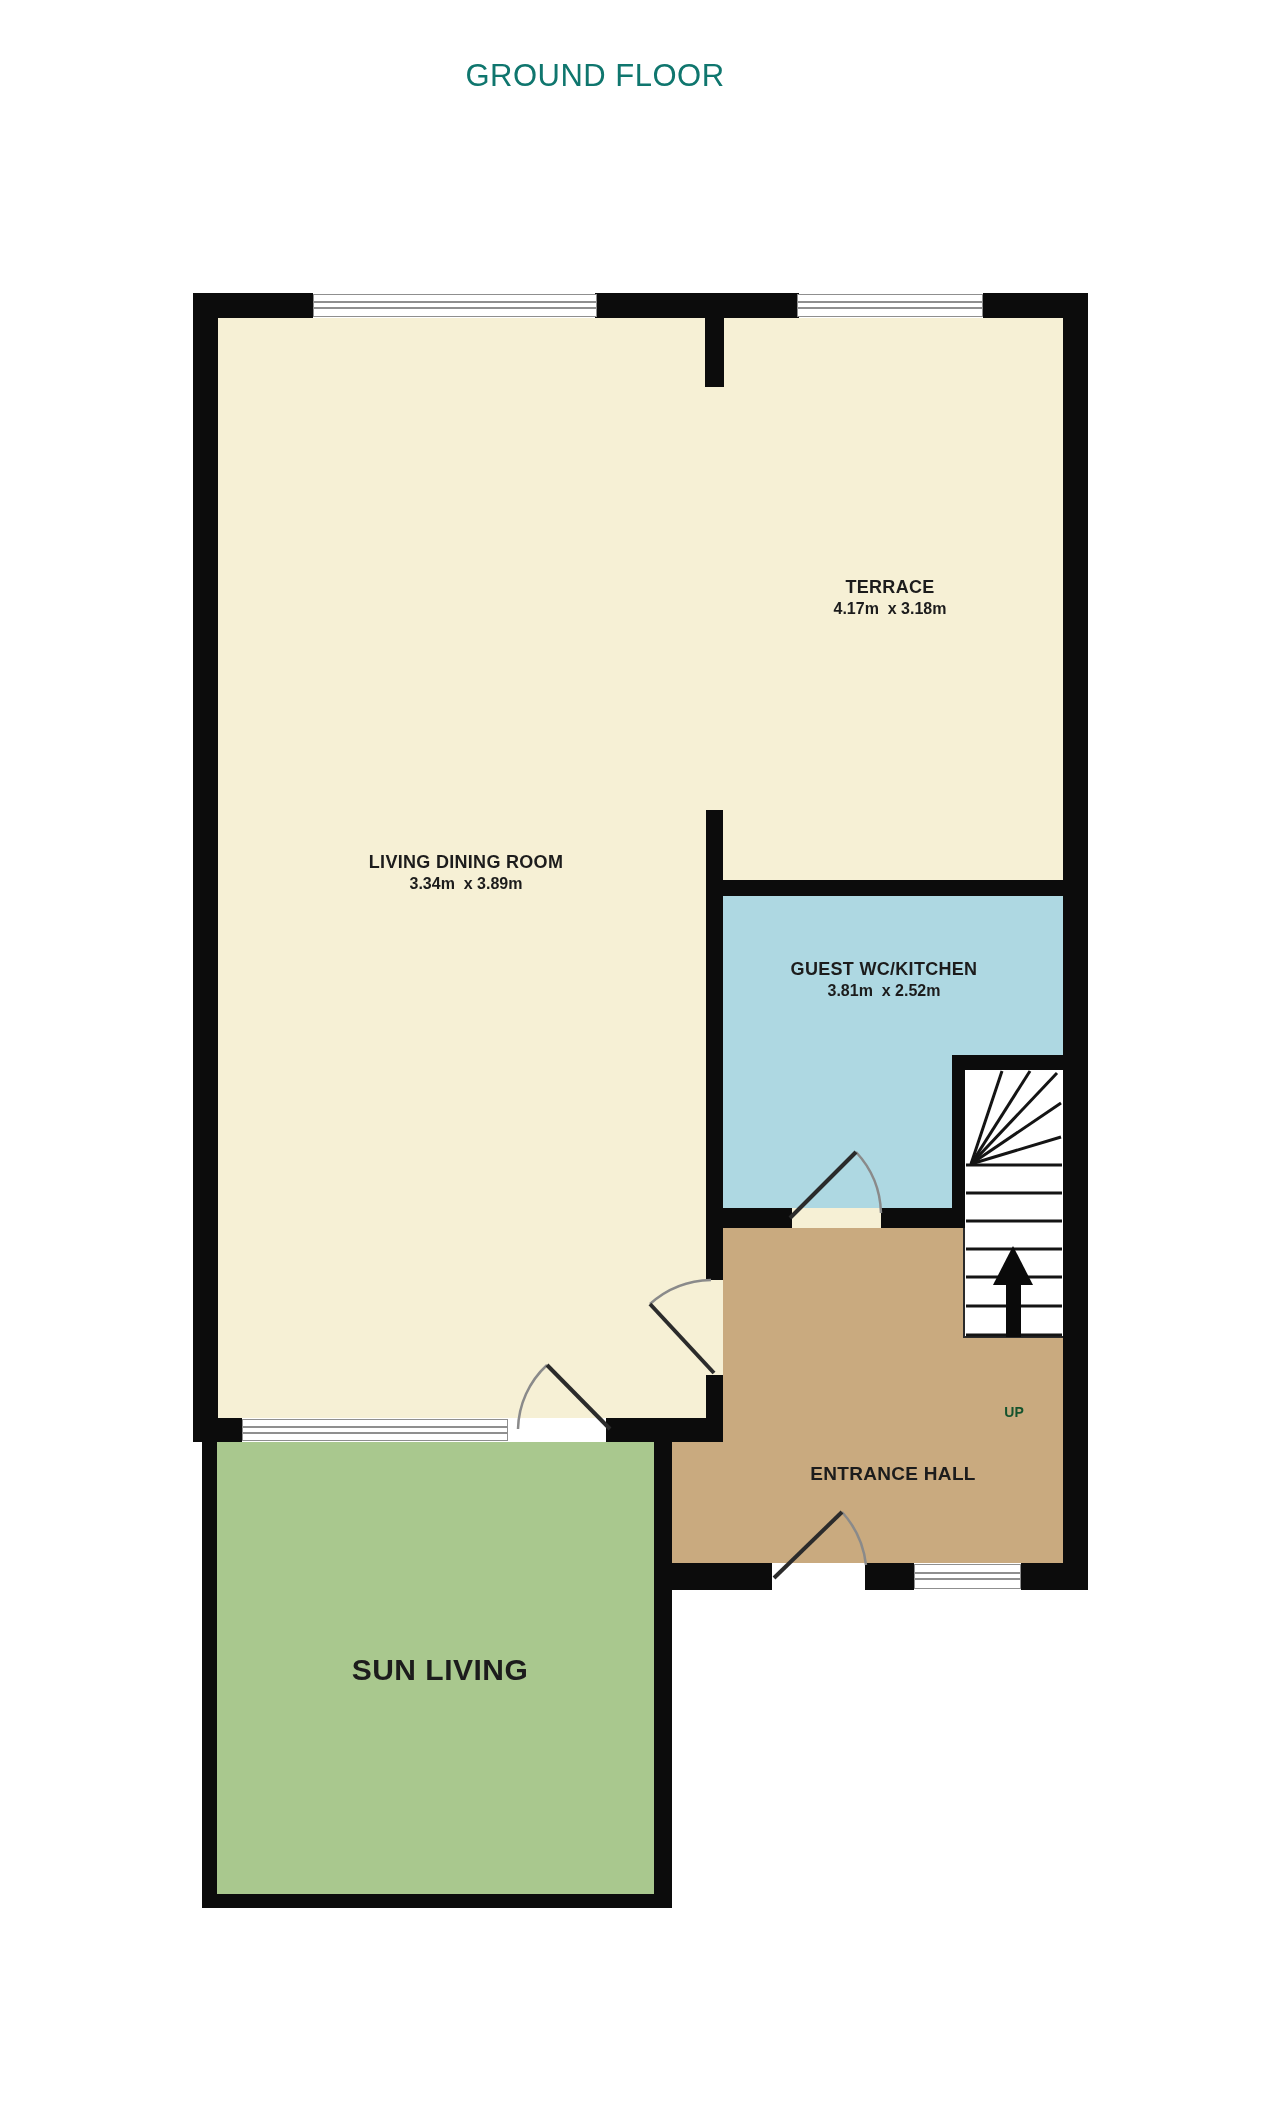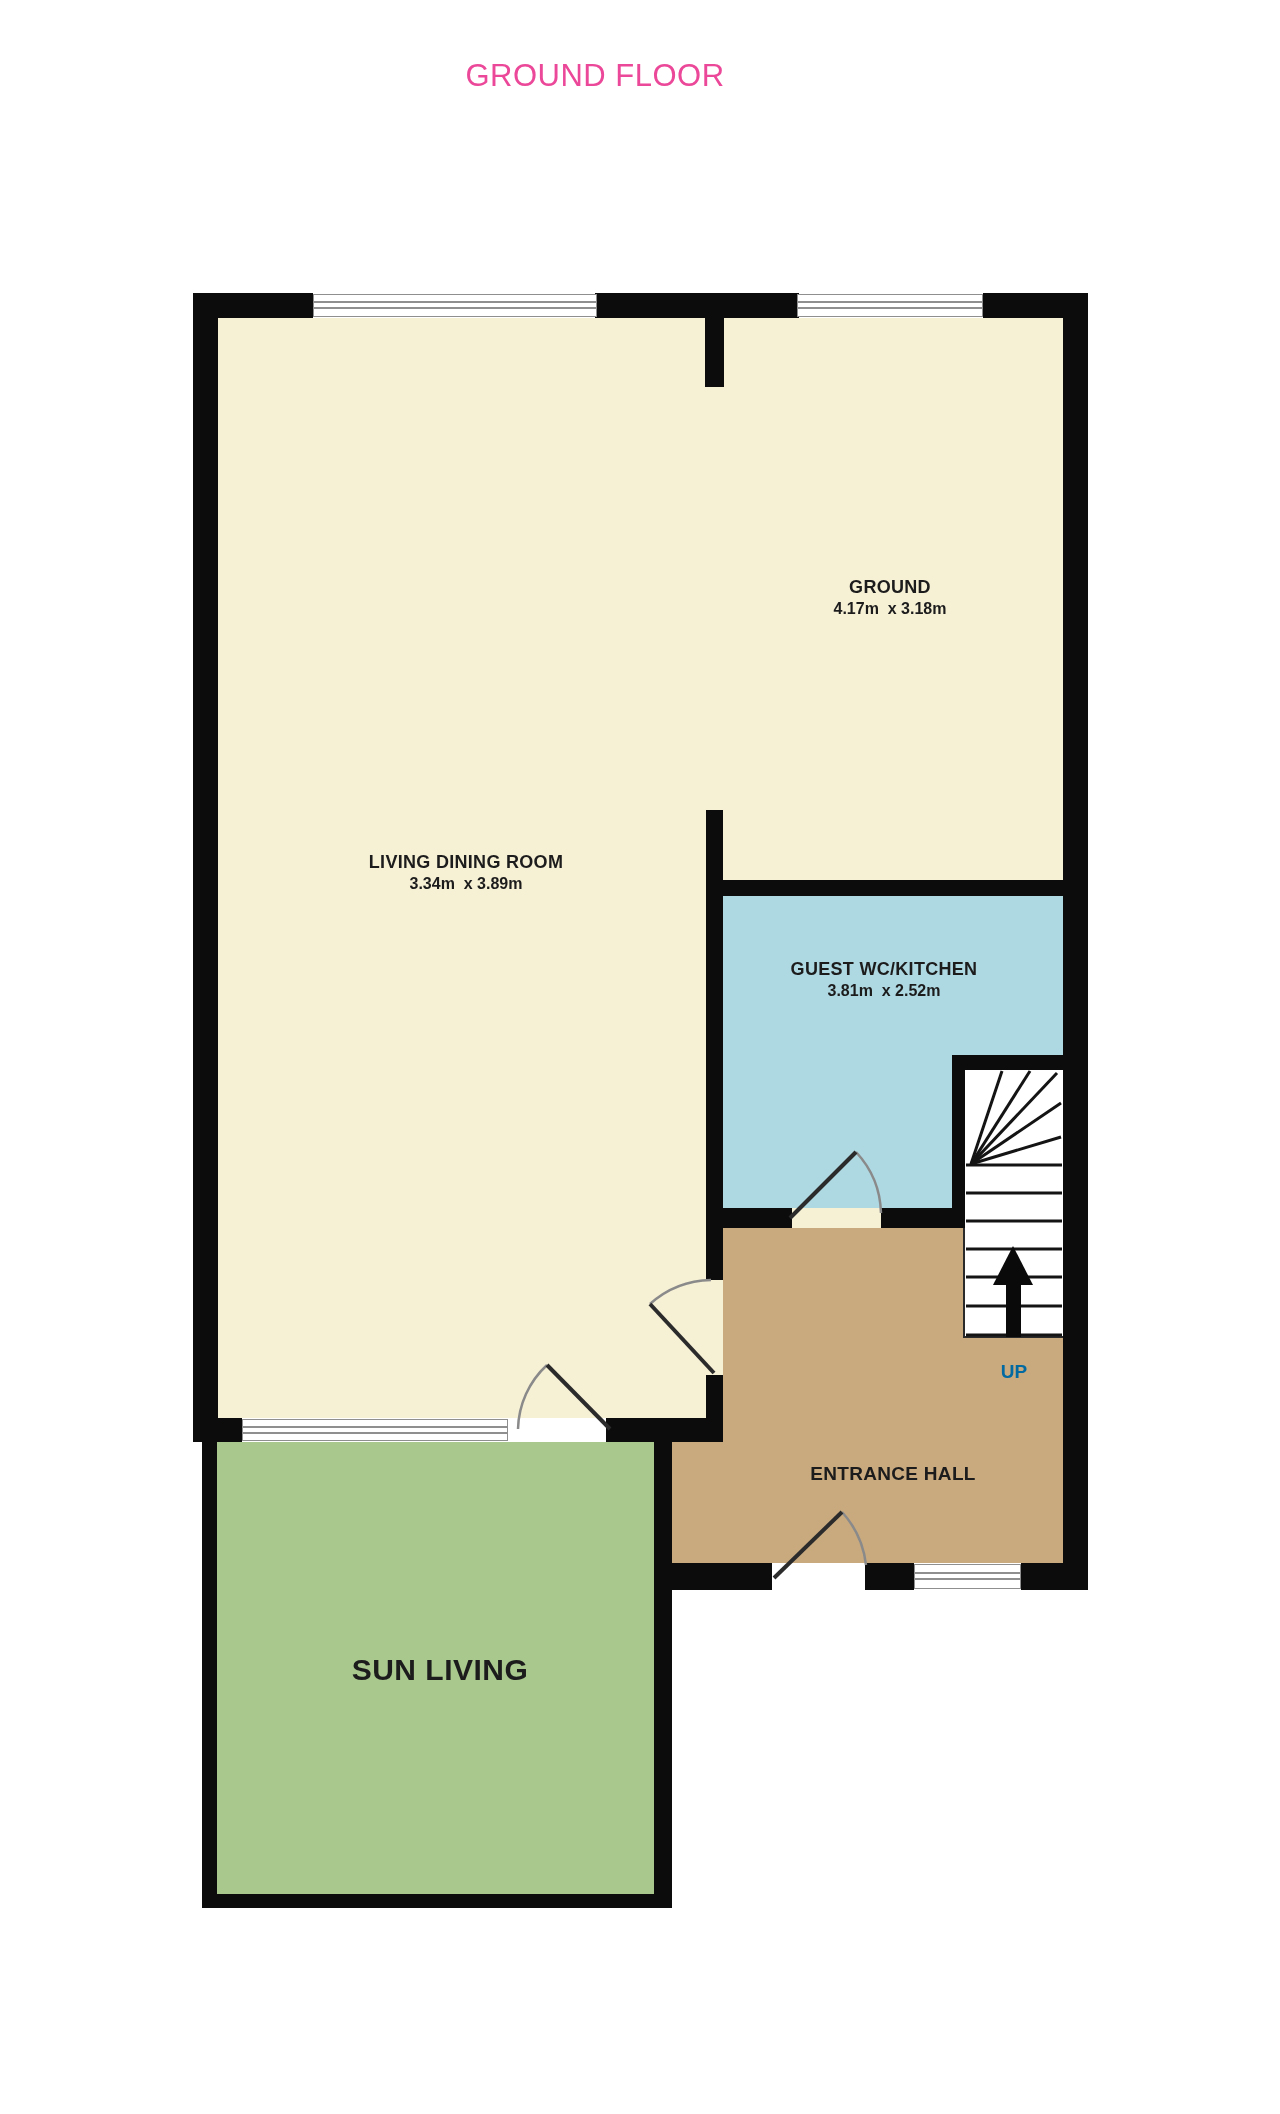--- a/index.html
+++ b/index.html
@@ -9,28 +9,28 @@
   .floor{position:absolute;}
   .f-cream{background:#f6f0d5;}
   .f-wc{background:#aed8e2;}
   .f-hall{background:#c9aa7f;}
   .f-terrace{background:#a9c88e;}
   .f-stairs{background:#ffffff;border-left:2px solid #2a2a2a;border-bottom:2px solid #2a2a2a;box-sizing:border-box;}
   .window{position:absolute;background:#ffffff;border:1.5px solid #8f8f8f;box-sizing:border-box;
           background-image:linear-gradient(#8f8f8f,#8f8f8f),linear-gradient(#8f8f8f,#8f8f8f);
           background-size:100% 2px;background-position:0 31%,0 64%;background-repeat:no-repeat;}
   .page-title{position:absolute;left:595px;top:58px;transform:translateX(-50%);
-          font-size:31px;letter-spacing:0.5px;color:#ec4899;white-space:nowrap;}
+          font-size:31px;letter-spacing:0.5px;color:#0f766e;white-space:nowrap;}
   .room-label{position:absolute;transform:translate(-50%,-50%);text-align:center;
           font-weight:bold;color:#1c1c1c;white-space:nowrap;}
   .room-label .name{display:block;font-size:18px;letter-spacing:0.3px;line-height:22px;}
   .room-label .dims{display:block;font-size:16px;line-height:21px;white-space:pre;}
   .label-hall .name{font-size:19px;}
   .label-terrace .name{font-size:30px;letter-spacing:0.5px;}
-  .label-up{position:absolute;transform:translate(-50%,-50%);font-weight:bold;font-size:19px;color:#0369a1;}
+  .label-up{position:absolute;transform:translate(-50%,-50%);font-weight:bold;font-size:14px;color:#14532d;margin-top:40px;}
   svg.overlay{position:absolute;left:0;top:0;}
 </style>
 </head>
 <body>
 
 <div id="plan">
 
   <div class="page-title">GROUND FLOOR</div>
 
   <div class="floor f-cream" style="left:218px;top:318px;width:845px;height:1100px;"></div>
@@ -106,21 +106,21 @@
       <line x1="774" y1="1578" x2="842" y2="1512"></line>
     </g>
   </svg>
 
   <div class="room-label" style="left:466px;top:872px;">
     <span class="name">LIVING DINING ROOM</span>
     <span class="dims">3.34m  x 3.89m</span>
   </div>
 
   <div class="room-label" style="left:890px;top:597px;">
-    <span class="name">GROUND</span>
+    <span class="name">TERRACE</span>
     <span class="dims">4.17m  x 3.18m</span>
   </div>
 
   <div class="room-label" style="left:884px;top:979px;">
     <span class="name">GUEST WC/KITCHEN</span>
     <span class="dims">3.81m  x 2.52m</span>
   </div>
 
   <div class="room-label label-hall" style="left:893px;top:1474px;">
     <span class="name">ENTRANCE HALL</span>

